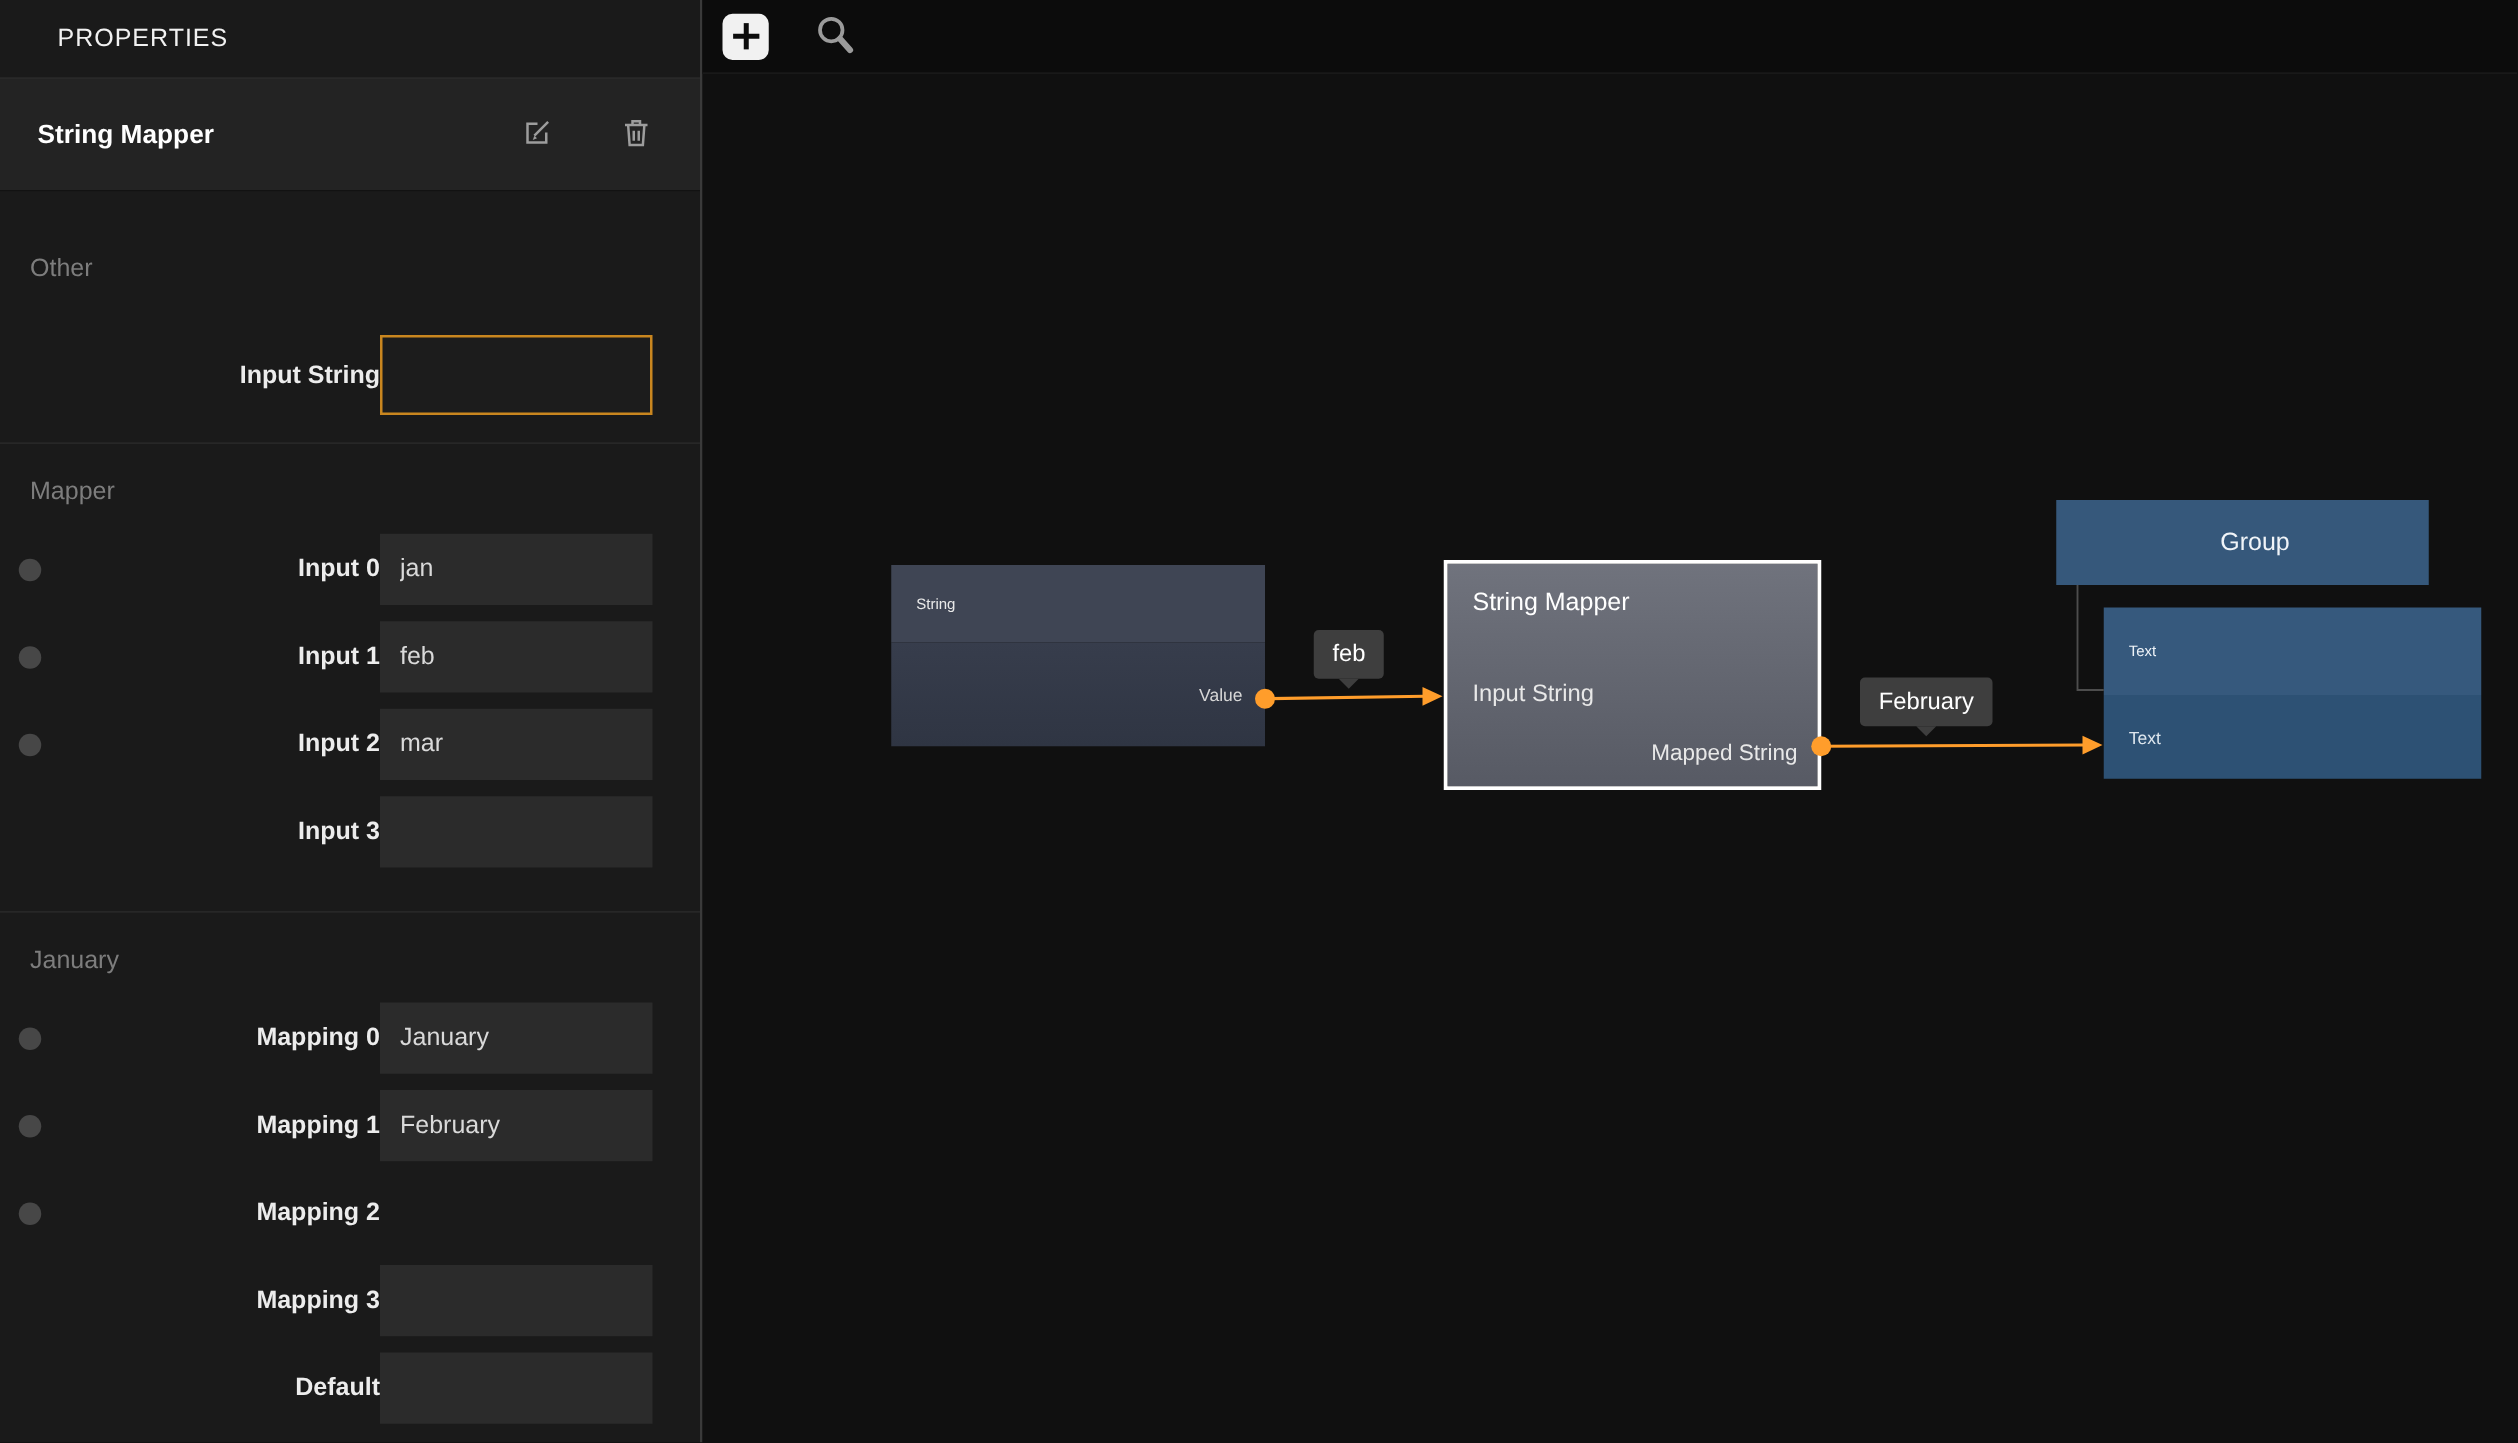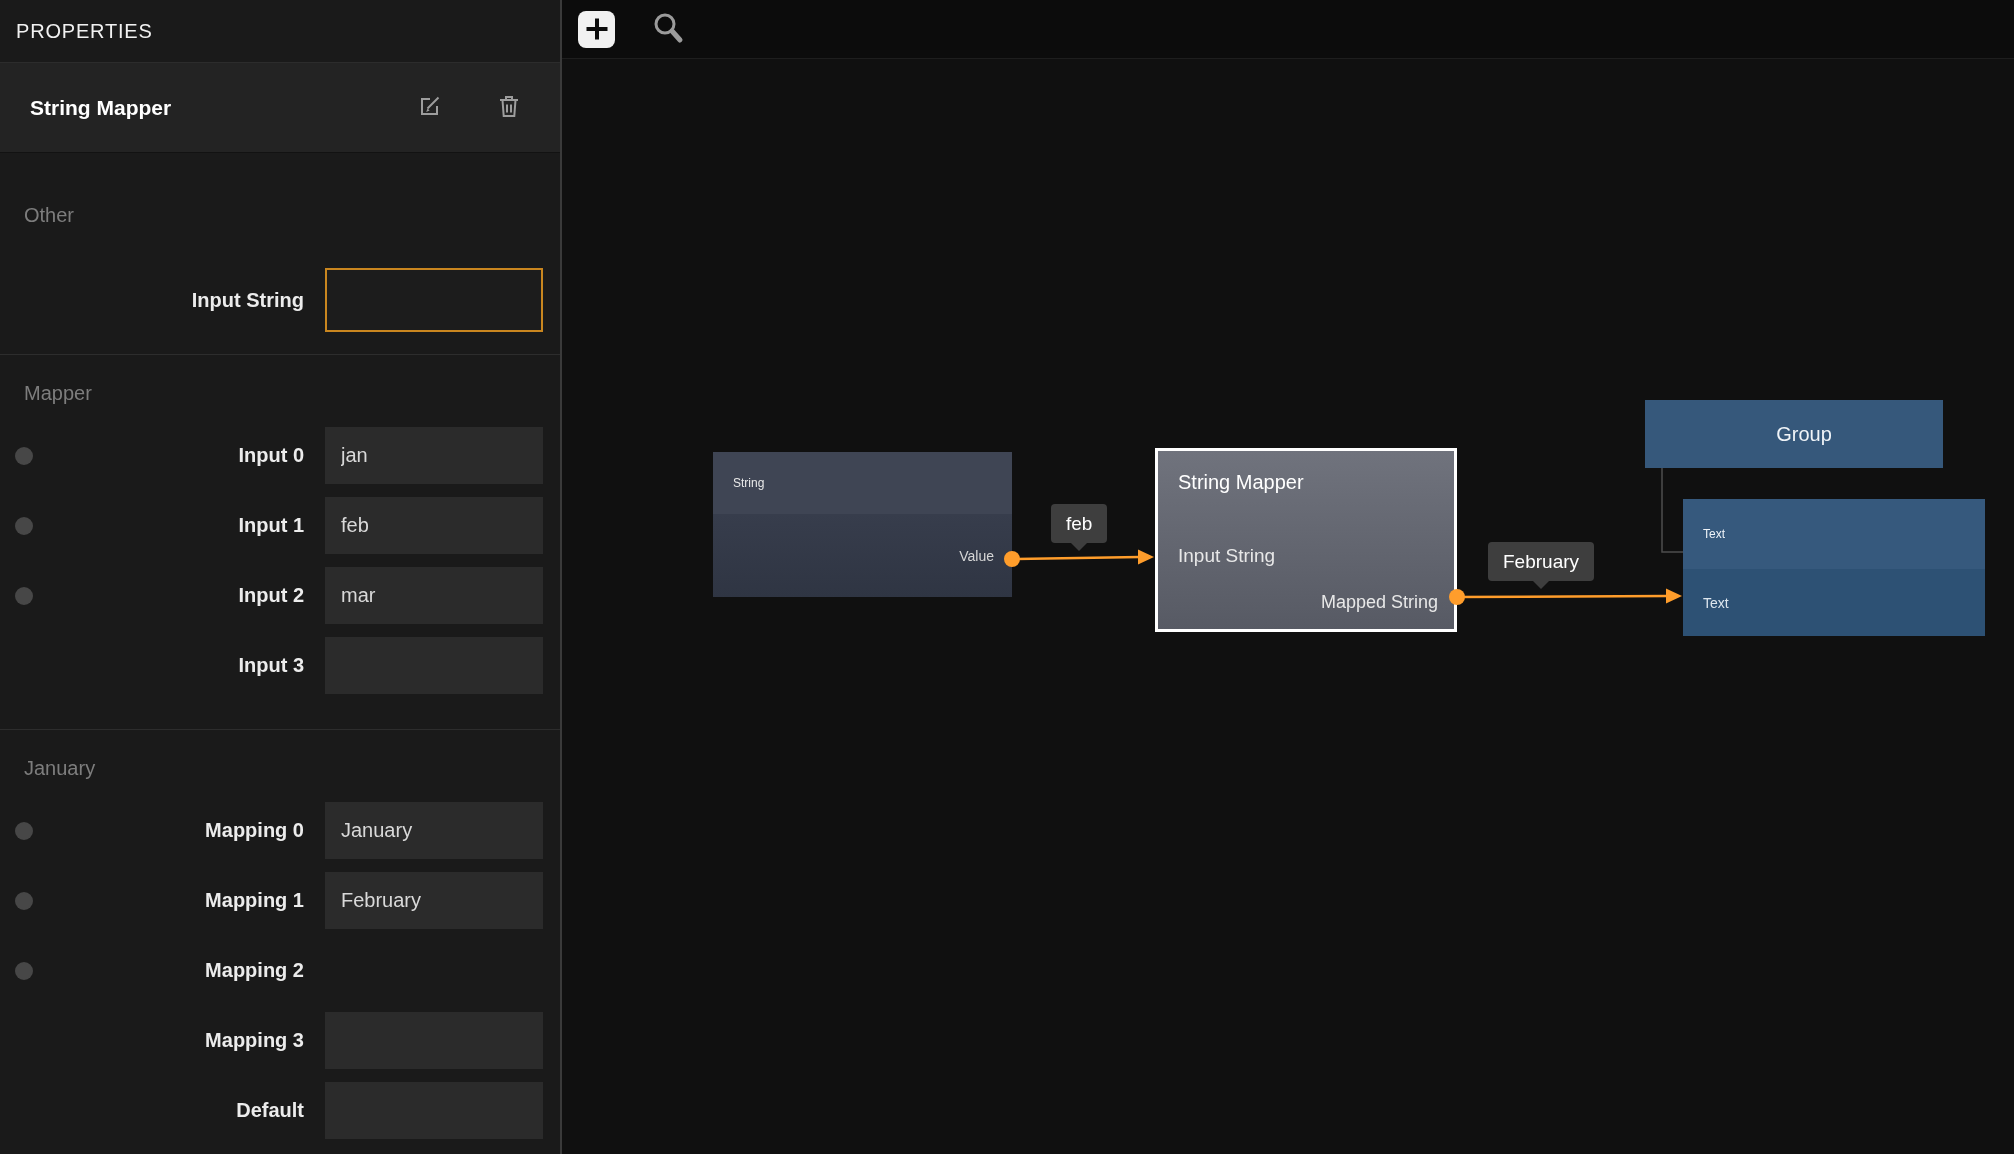--- a/index.html
+++ b/index.html
@@ -10,21 +10,21 @@
   }
 
   
   .sidebar {
     position:absolute; left:0; top:0; width:562px; height:1154px;
     box-sizing:border-box; background:#1a1a1a; border-right:2px solid #3a3a3a;
     display:flex; flex-direction:column;
   }
   .props-header {
     height:62px; flex:none; display:flex; align-items:center;
-    padding-left:16px; font-size:20px; letter-spacing:.8px; color:#f1f1f1;
+    padding-left:46px; font-size:20px; letter-spacing:.8px; color:#f1f1f1;
   }
   .node-title-row {
     height:89px; flex:none; background:#232323; display:flex; align-items:center;
     padding:0 36px 0 30px; border-top:1px solid #2c2c2c; border-bottom:1px solid #121212;
   }
   .node-title { flex:1; font-size:21px; font-weight:600; color:#ffffff; }
   .icon-btn { background:none; border:none; padding:0; cursor:pointer; display:flex; align-items:center; }
   .icon-btn.edit { margin-left:auto; }
   .icon-btn.trash { margin-left:56px; margin-right:4px; }
 
@@ -33,21 +33,21 @@
   .divider { height:1px; background:#2d2d2d; margin-top:22px; flex:none; }
 
   .prow { position:relative; display:flex; align-items:center; height:57px; margin-bottom:13px; flex:none; }
   .prow.tall { height:64px; margin-bottom:0; }
   .pdot {
     position:absolute; left:15px; top:50%; transform:translateY(-50%);
     width:18px; height:18px; border-radius:50%; background:#474747;
   }
   .plabel { width:304px; text-align:right; font-size:20px; font-weight:600; color:#ececec; flex:none; }
   .pinput {
-    margin-left:21px; width:218px; height:100%; background:#2b2b2b; border:none; outline:none;
+    width:218px; height:100%; background:#2b2b2b; border:none; outline:none;
     color:#d9d9d9; font-size:20px; padding:0 16px; box-sizing:border-box; font-family:inherit;
   }
   .pinput.focused { background:#1c1c1c; border:2px solid #c9861f; }
 
   
   .main { position:absolute; left:562px; top:0; width:1452px; height:1154px; background:#101010; }
   .toolbar {
     position:absolute; left:0; top:0; right:0; height:59px; background:#0c0c0c;
     border-bottom:1px solid #1e1e1e; display:flex; align-items:center;
     padding-left:16px; gap:36px; box-sizing:border-box; z-index:5;
@@ -71,21 +71,21 @@
     border:3px solid #ffffff; background:linear-gradient(180deg,#70737d 0%,#575a64 100%);
   }
   #node-mapper .title { position:absolute; left:20px; top:20px; font-size:20px; color:#ffffff; }
   #node-mapper .port-in { position:absolute; left:20px; top:94px; font-size:19px; color:#e8e8e8; }
   #node-mapper .port-out { position:absolute; right:16px; top:141px; font-size:18px; color:#e8e8e8; }
 
   #node-group {
     left:1083px; top:400px; width:298px; height:68px; background:#36587b;
     display:flex; align-items:center; padding-left:20px; font-size:20px; color:#f0f4f8;justify-content:center;
   }
-  #node-text { left:1121px; top:499px; width:302px; height:137px; }
+  #node-text { left:1121px; top:486px; width:302px; height:137px; }
   #node-text .hd { height:70px; background:#36597d; color:#eef3f8; }
   #node-text .bd { height:67px; background:#2d5174; padding-left:20px; color:#dde6ee; }
 
   .wires { position:absolute; left:0; top:0; pointer-events:none; z-index:4; }
 
   .wire-badge {
     position:absolute; background:#3e3e3e; color:#ffffff; font-size:19px; height:39px;
     display:flex; align-items:center; padding:0 15px; border-radius:4px; z-index:6;
   }
   .wire-badge::after {

